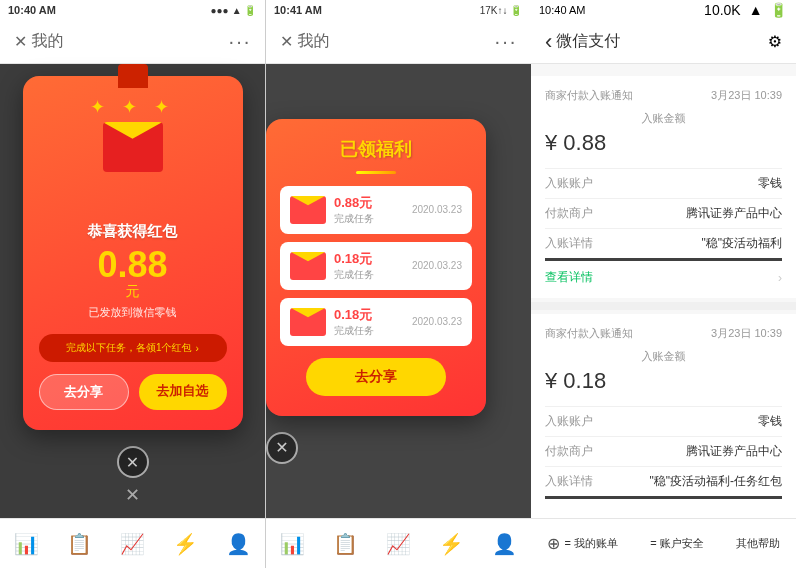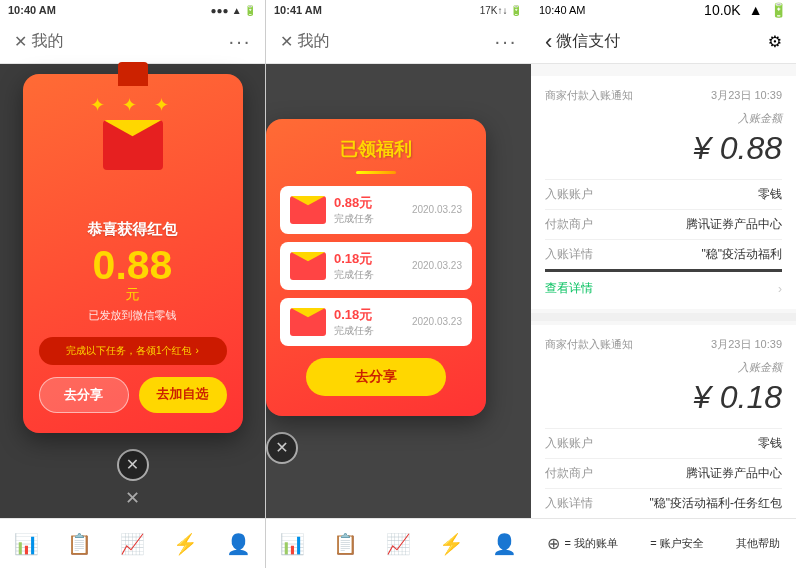--- a/index.html
+++ b/index.html
@@ -128,21 +128,21 @@
     }
     .red-envelope-title {
       font-size: 15px;
       color: #fff;
       font-weight: 600;
       margin-bottom: 6px;
       text-shadow: 0 1px 2px rgba(0,0,0,0.2);
       margin-top: 40px;
     }
     .red-envelope-amount {
-      font-size: 41px;
+      font-size: 36px;
       font-weight: 700;
       color: #ffd700;
       line-height: 1;
     }
     .red-envelope-unit {
       font-size: 14px;
       color: #ffd700;
       margin-bottom: 4px;
     }
     .red-envelope-sub {
@@ -344,28 +344,27 @@
     .payment-notice {
       background: #fff;
       margin: 4px 0;
       padding: 12px 14px;
     }
     .pn-header {
       font-size: 11px;
       color: #999;
       margin-bottom: 8px;
     }
-    .pn-amount-label { font-size: 11px; color: #999; text-align: right; font-style: italic; }
+    .pn-amount-label { font-size: 11px; color: #999; text-align: center; }
     .pn-amount {
-      font-size: 32px;
+      font-size: 22px;
       font-weight: 300;
       color: #333;
-      text-align: right;
+      text-align: left;
       margin: 4px 0 12px;
-      font-style: italic;
     }
     .pn-row {
       display: flex;
       align-items: flex-start;
       justify-content: space-between;
       padding: 6px 0;
       border-top: 1px solid #f0f0f0;
       font-size: 12px;
     }
     .pn-row-label { color: #999; width: 70px; flex-shrink: 0; }

